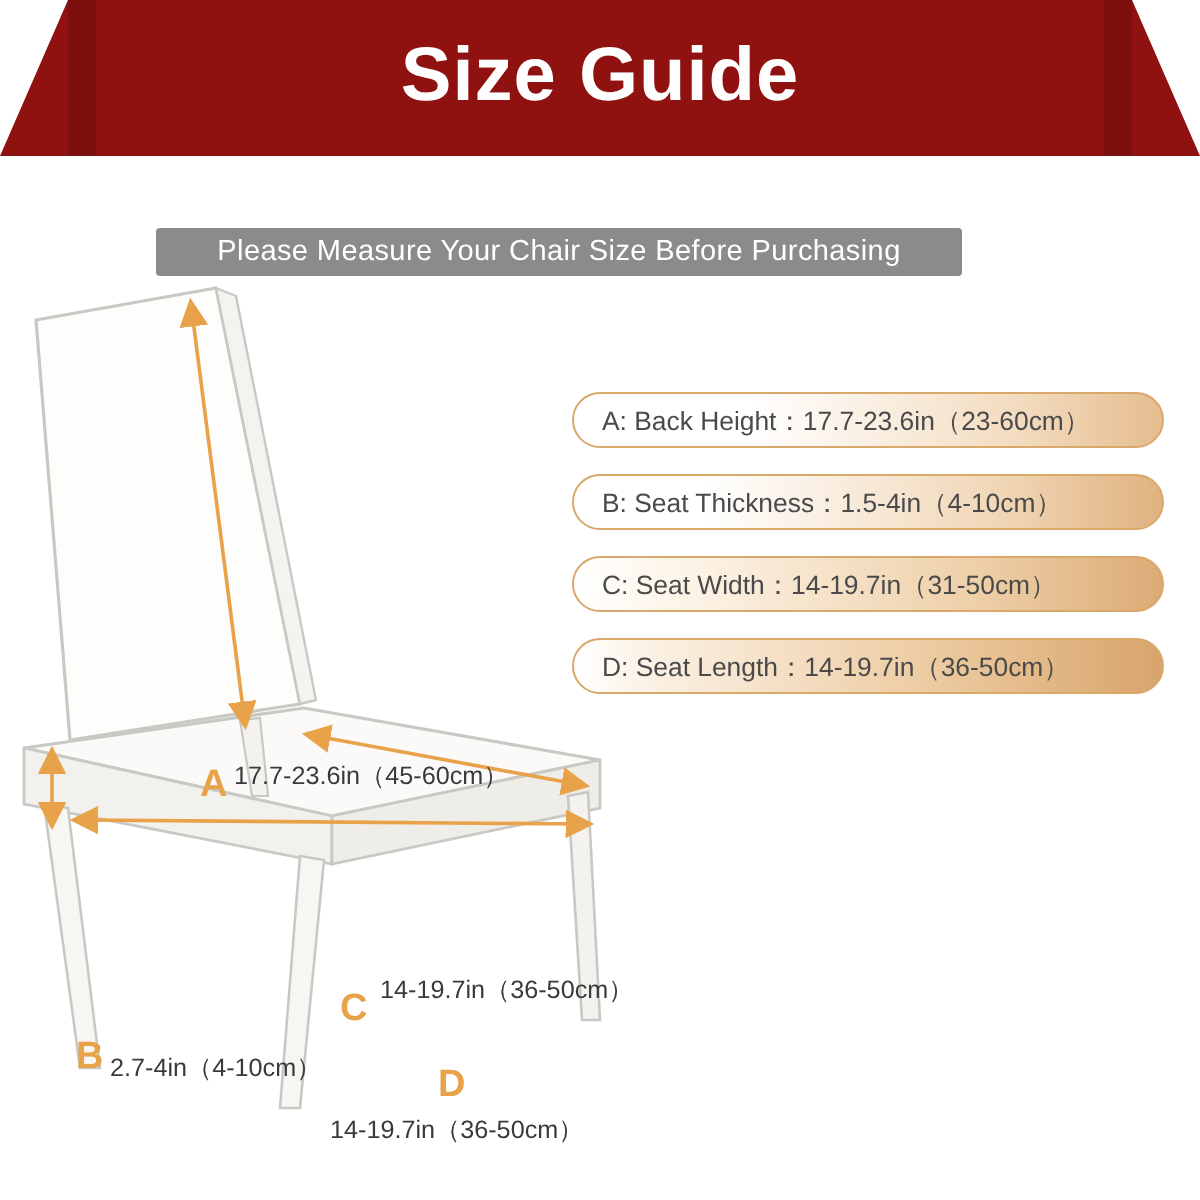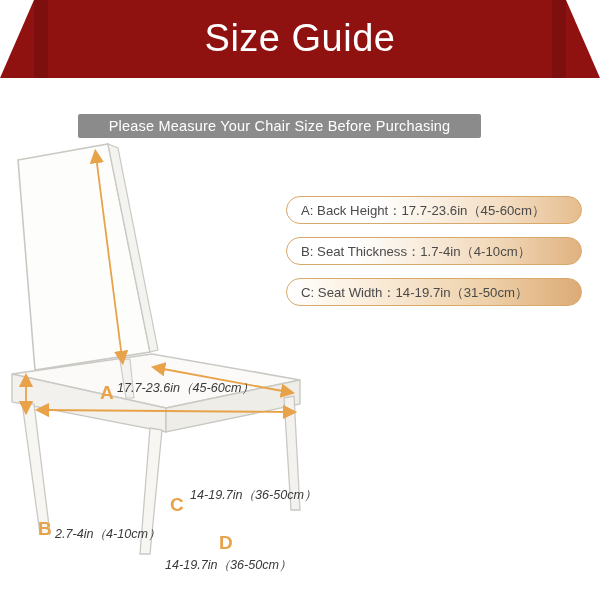--- a/index.html
+++ b/index.html
@@ -33,21 +33,21 @@
     height: 78px;
   }
   .banner-title {
     position: absolute;
     left: 0;
     top: 16px;
     width: 600px;
     text-align: center;
     color: #ffffff;
     font-size: 38px;
-    font-weight: normal;
+    font-weight: bold;
     letter-spacing: 0.5px;
     line-height: 44px;
   }
   
   .ribbon-left, .ribbon-right {
     position: absolute;
     top: 0;
     width: 0;
     height: 0;
   }
@@ -121,21 +121,20 @@
     width: 340px;
     height: 440px;
   }
   svg { display: block; }
 
   .dimtext {
     position: absolute;
     color: #3a3a3a;
     font-size: 12.6px;
     white-space: nowrap;
-    font-style: italic;
   }
   .letter {
     position: absolute;
     color: #e8a24a;
     font-weight: bold;
     font-size: 19px;
   }
 
   #t-a { left: 117px; top: 250px; }
   #t-b { left: 55px;  top: 396px; }
@@ -155,23 +154,24 @@
   <div class="banner-shadow-l"></div>
   <div class="banner-shadow-r"></div>
   <div class="ribbon-left"></div>
   <div class="ribbon-right"></div>
   <div class="banner-title">Size Guide</div>
 </div>
 
 <div class="subtitle-pill">Please Measure Your Chair Size Before Purchasing</div>
 
 <div class="legend">
-  <div class="legend-row g0">A: Back Height：17.7-23.6in（45-60cm）</div>
-  <div class="legend-row g1">B: Seat Thickness：1.7-4in（4-10cm）</div>
+  <div class="legend-row g0">A: Back Height：17.7-23.6in（23-60cm）</div>
+  <div class="legend-row g1">B: Seat Thickness：1.5-4in（4-10cm）</div>
   <div class="legend-row g2">C: Seat Width：14-19.7in（31-50cm）</div>
+  <div class="legend-row g3">D: Seat Length：14-19.7in（36-50cm）</div>
 </div>
 
 <div class="chair-area">
   <svg width="340" height="440" viewBox="0 0 340 440">
 
     <path d="M18 30 L108 14 L150 222 L35 240 Z" fill="#fdfdfc" stroke="#c9c9c4" stroke-width="1.6"></path>
 
     <path d="M108 14 L118 18 L158 220 L150 222 Z" fill="#f4f3f0" stroke="#c9c9c4" stroke-width="1.2"></path>
 
     <path d="M12 244 L152 224 L300 250 L166 278 Z" fill="#fbfaf8" stroke="#c9c9c4" stroke-width="1.6"></path>

